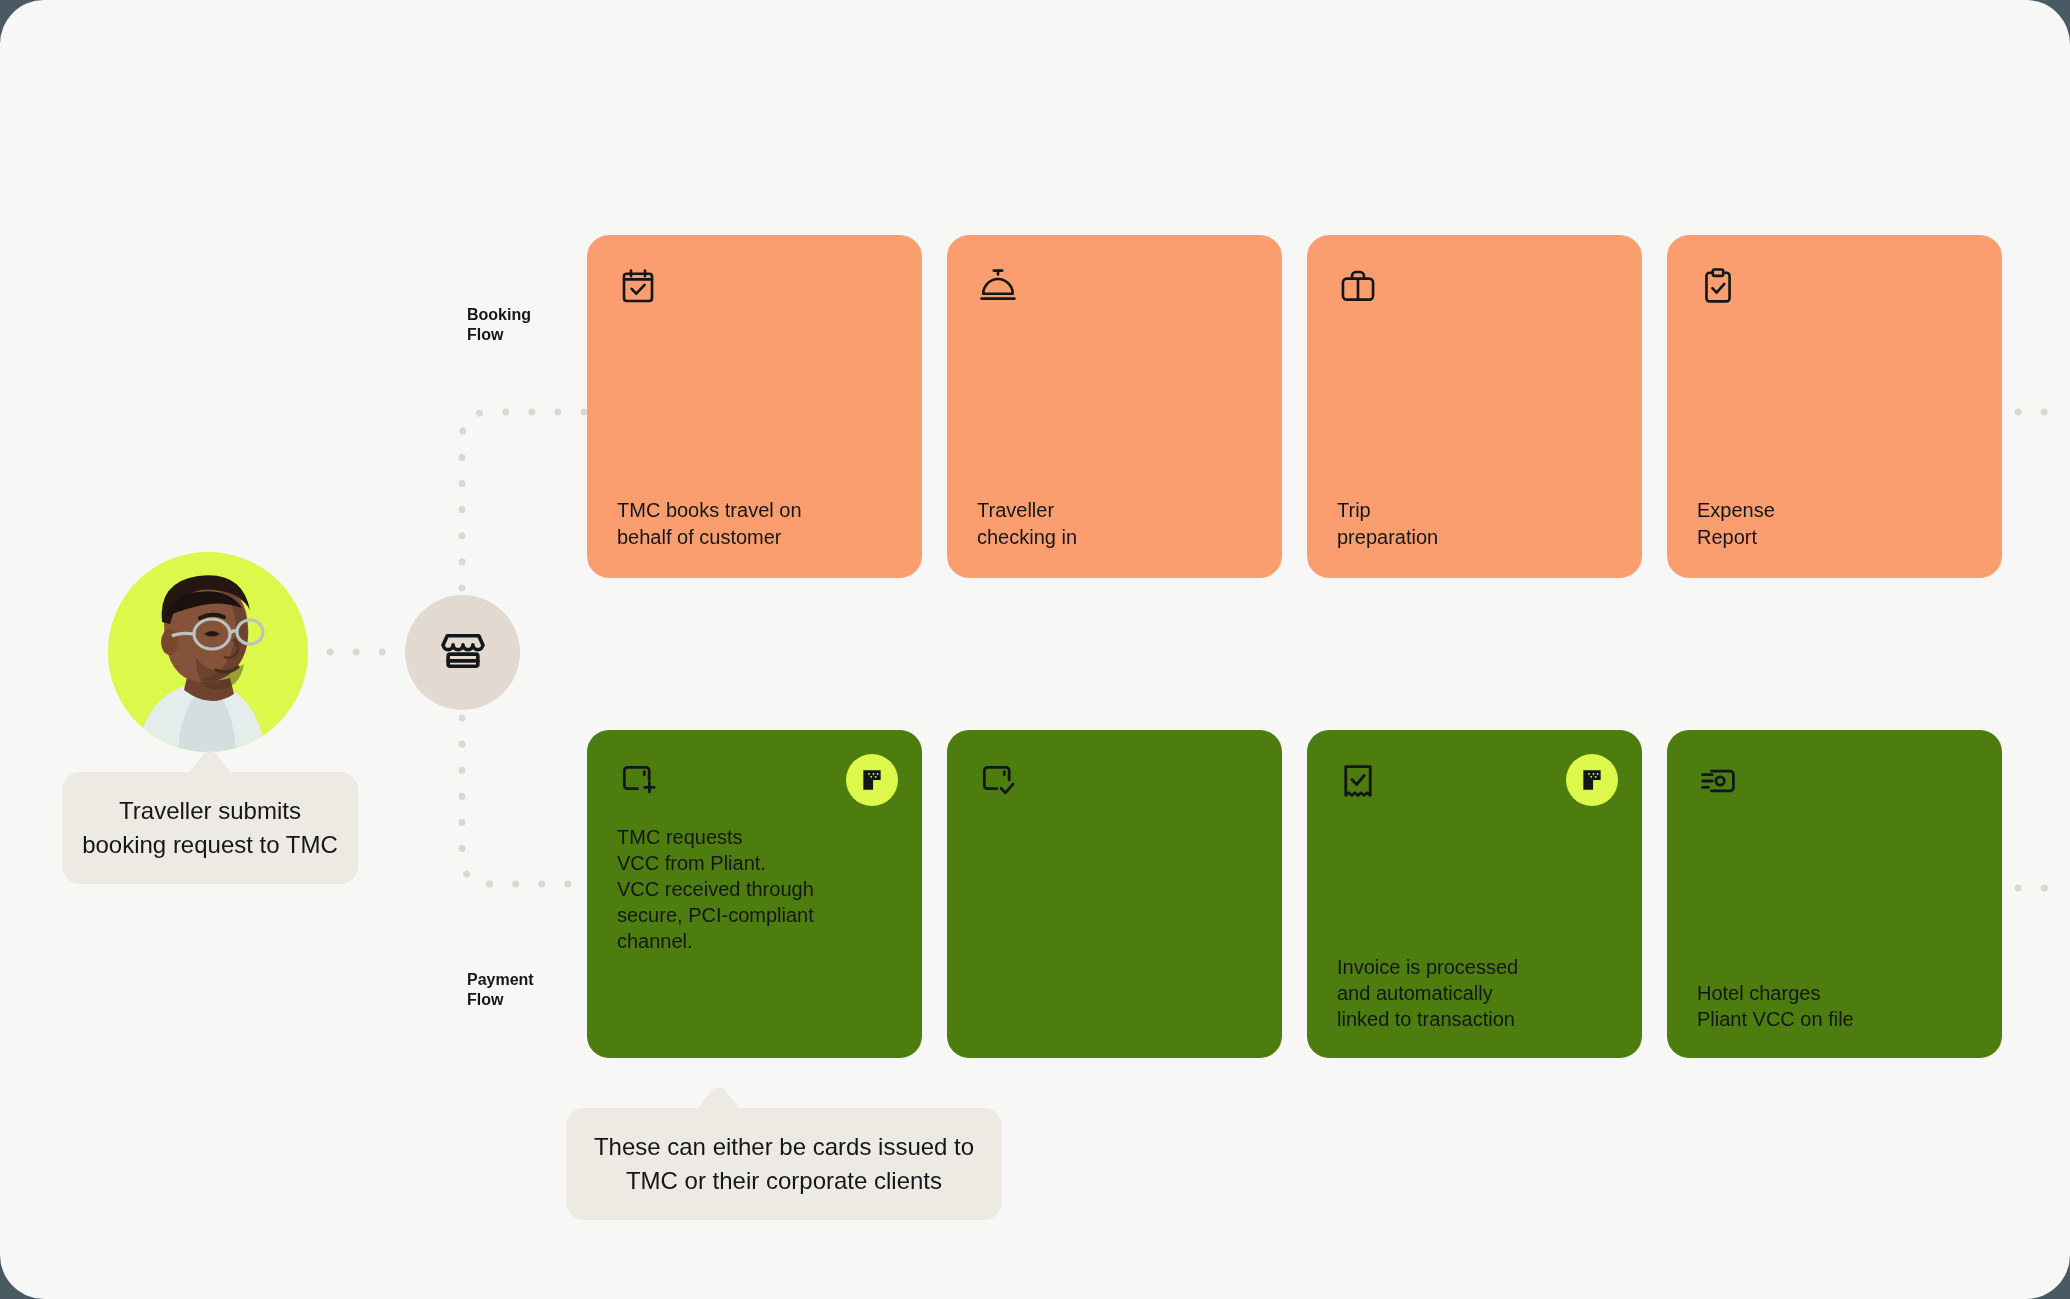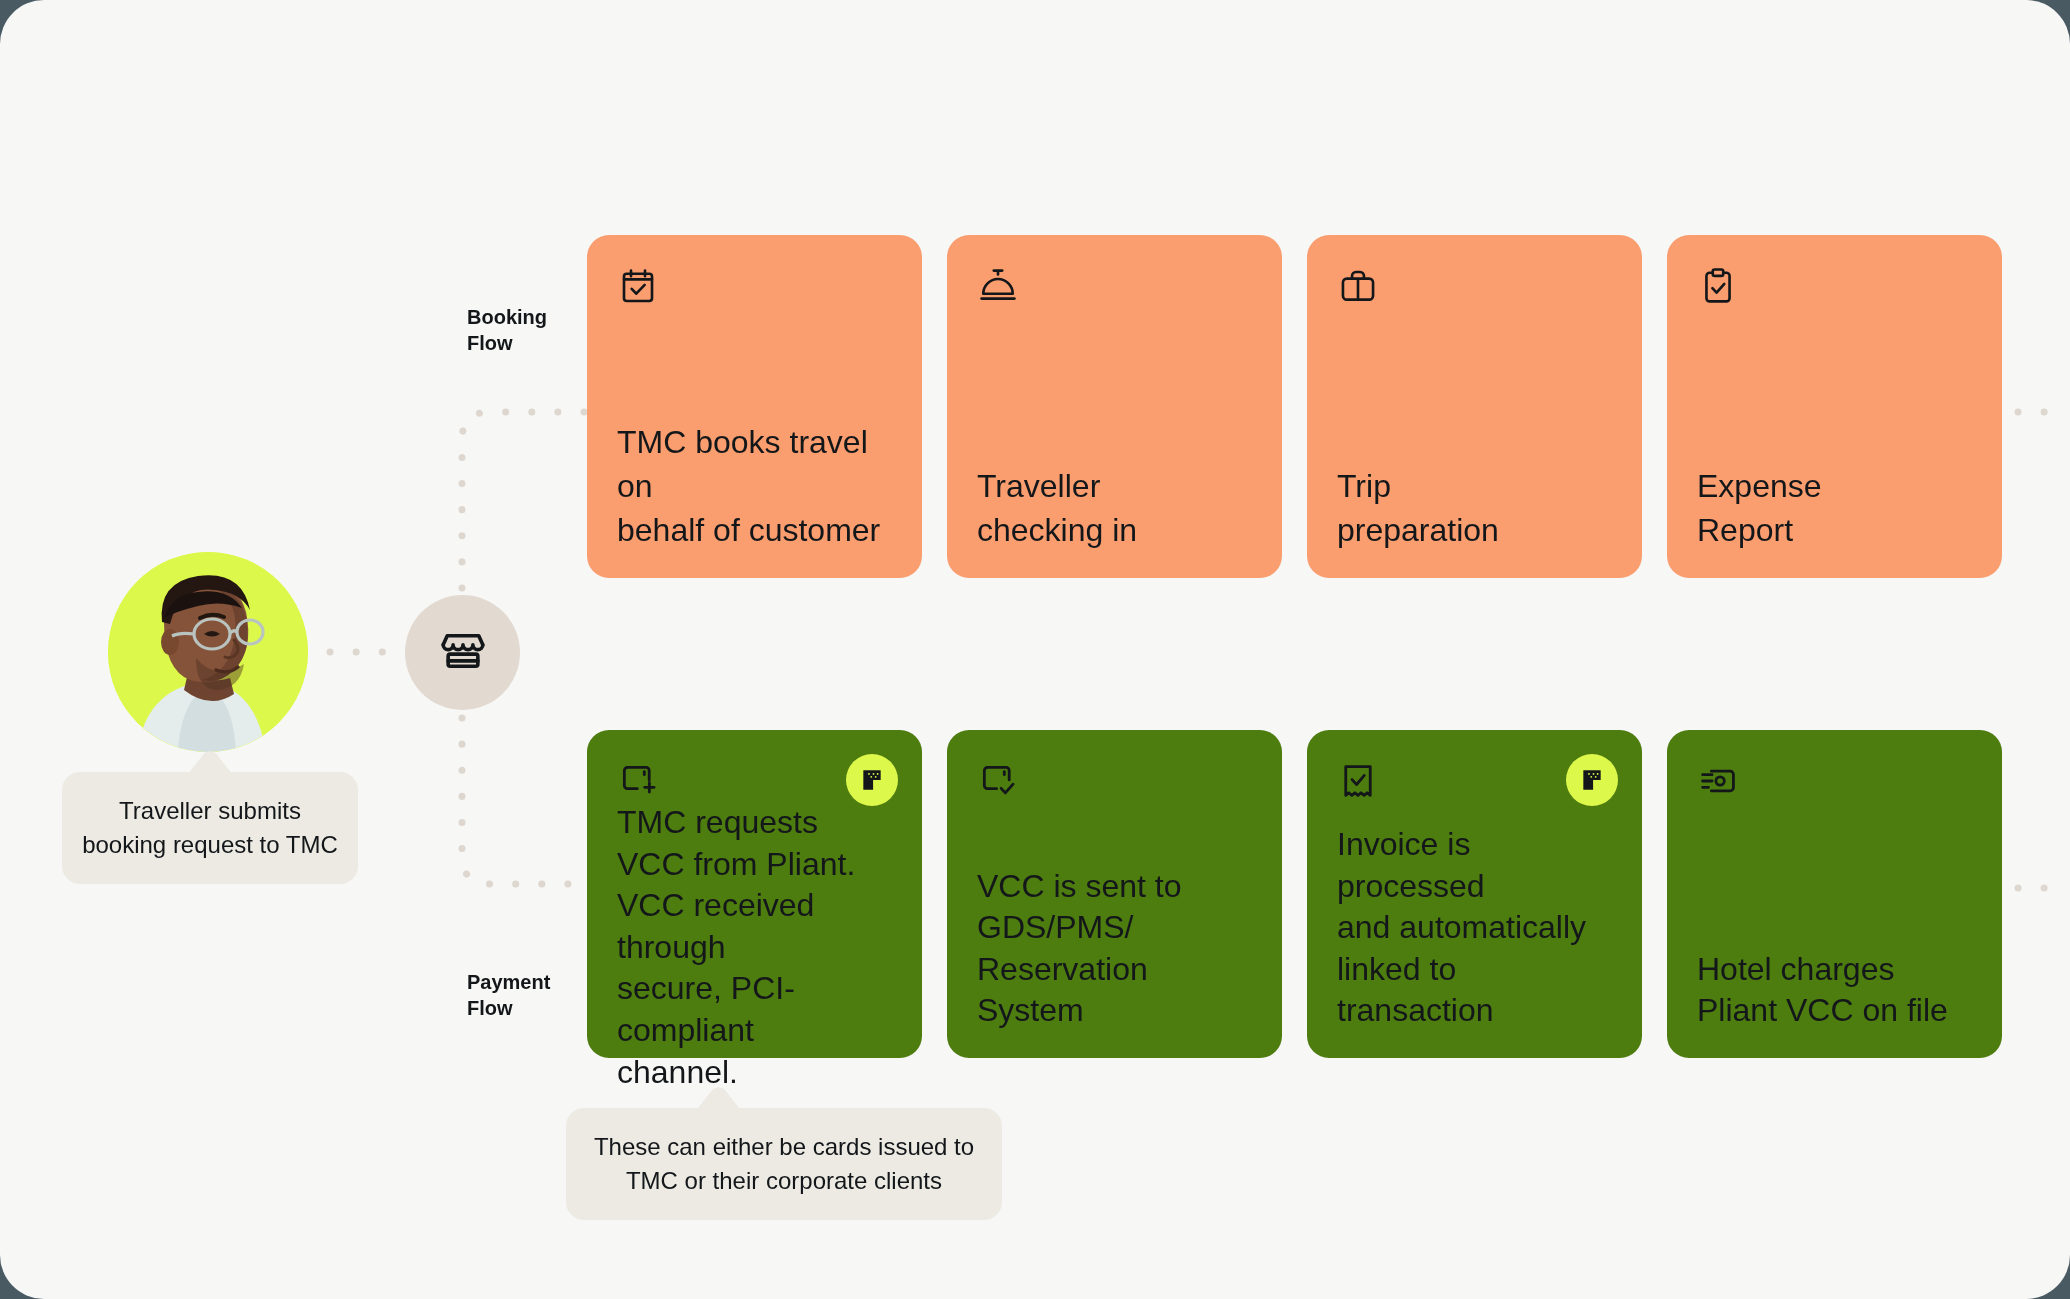--- a/index.html
+++ b/index.html
@@ -77,21 +77,21 @@
     border-radius: 50%;
     background: #e2d9d1;
     display: flex;
     align-items: center;
     justify-content: center;
   }
 
   
   .flow-label {
     position: absolute;
-    font-size: 20px;
+    font-size: 16px;
     font-weight: 700;
     line-height: 1.28;
     color: #14171a;
     width: 130px;
   }
   #label-booking { left: 467px; top: 305px; }
   #label-payment { left: 467px; top: 970px; }
 
   
   .row {
@@ -112,21 +112,21 @@
   }
   .card.orange { background: #fb9e6f; height: 343px; }
   .card.teal   { background: #4d7c0f; height: 328px; }
 
   .card-icon { height: 46px; }
   .card-icon svg { display: block; }
 
   .card-spacer { flex: 1 1 auto; }
 
   .card-text {
-    font-size: 32px;
+    font-size: 20px;
     line-height: 1.38;
     color: #14171a;
     white-space: pre-line;
   }
   .card.teal .card-text { line-height: 1.30; }
 
   .pliant-badge {
     position: absolute;
     top: 24px; right: 24px;
     width: 52px; height: 52px;
@@ -308,23 +308,20 @@
 
     <div class="card teal">
       <div class="card-icon">
         <svg width="42" height="42" viewBox="0 0 24 24" fill="none" stroke="#14171a" stroke-width="1.6" stroke-linecap="round" stroke-linejoin="round">
           <path d="M18.4 11.4 V6 A1.8 1.8 0 0 0 16.6 4.2 H6 A1.8 1.8 0 0 0 4.2 6 v8.6 A1.8 1.8 0 0 0 6 16.4 h5.2"></path>
           <path d="M15.6 6.6 v1.8"></path>
           <path d="M13.8 16.2 l2.4 2.6 l4.4 -5"></path>
         </svg>
       </div>
       <div class="card-spacer"></div>
-      <div class="card-text">VCC is sent to
-GDS/PMS/
-Reservation System</div>
     </div>
 
     <div class="card teal">
       <div class="card-icon">
         <svg width="42" height="42" viewBox="0 0 24 24" fill="none" stroke="#14171a" stroke-width="1.6" stroke-linecap="round" stroke-linejoin="round">
           <path d="M5 3.8 h14 v16.4 l-1.75 -1.5 l-1.75 1.5 l-1.75 -1.5 l-1.75 1.5 l-1.75 -1.5 l-1.75 1.5 L6.75 18.7 L5 20.2 Z"></path>
           <path d="M8.6 11.2 l2.6 2.8 l4.4 -5.2"></path>
         </svg>
       </div>
       <div class="card-spacer"></div>

